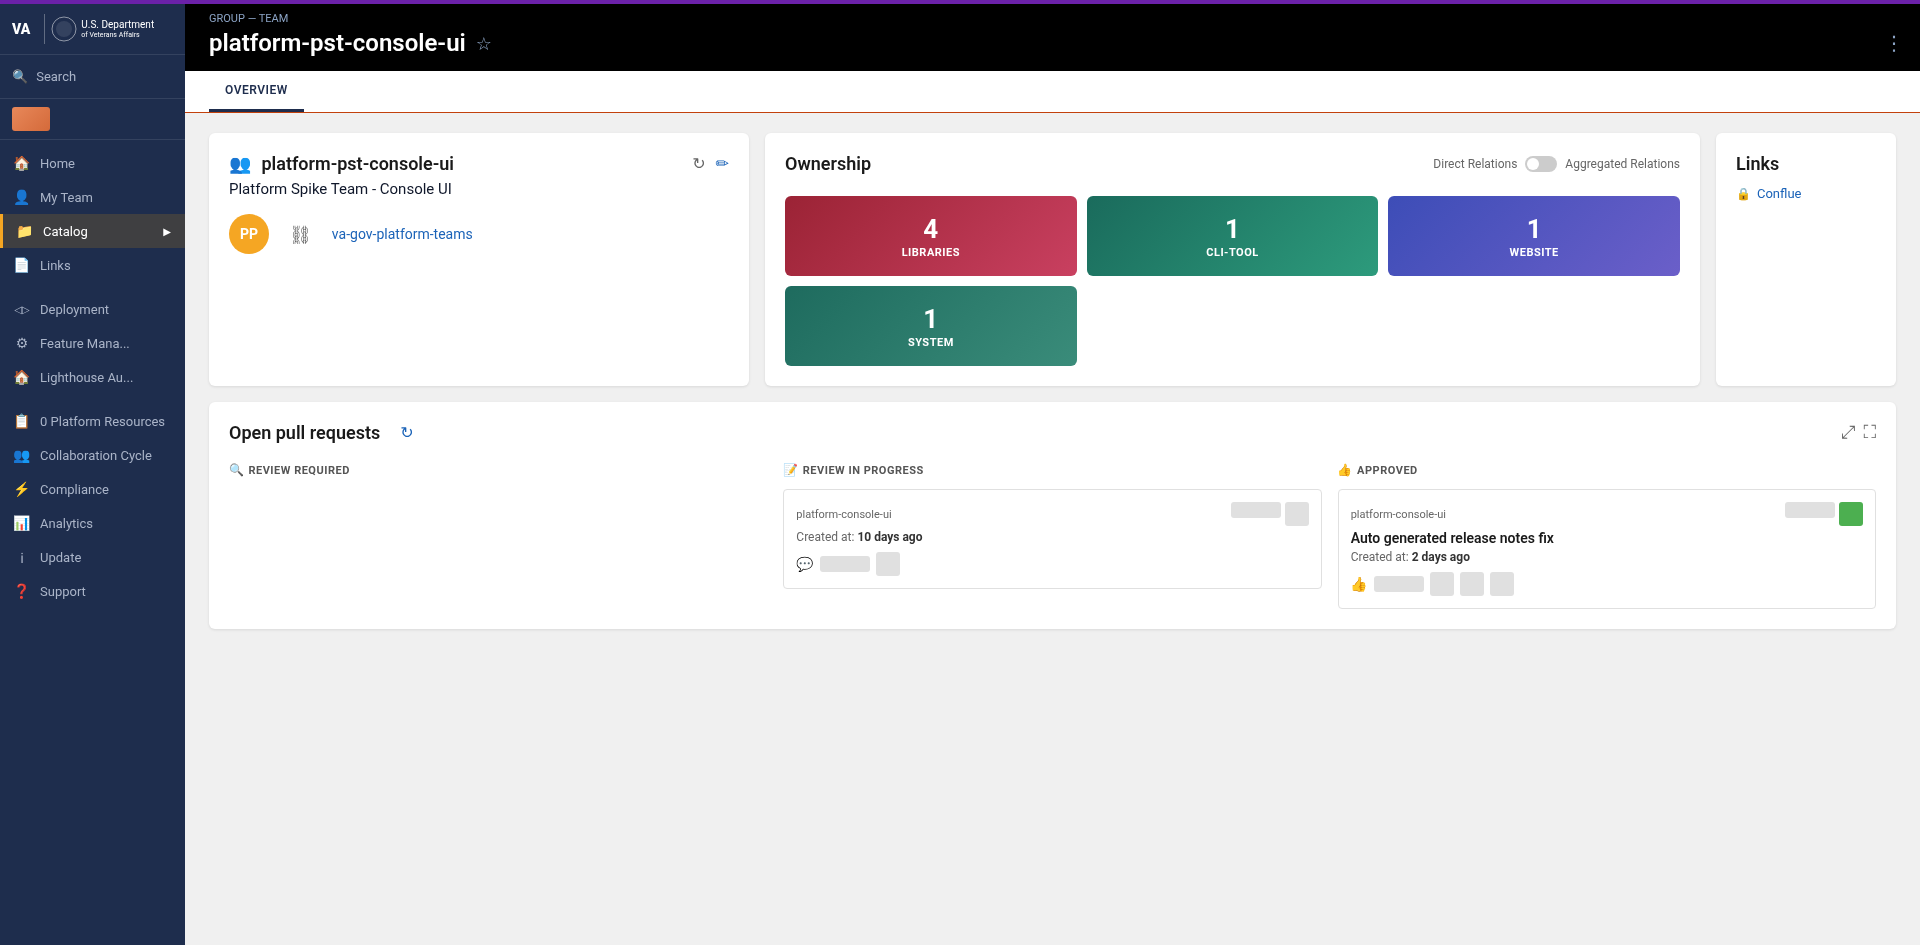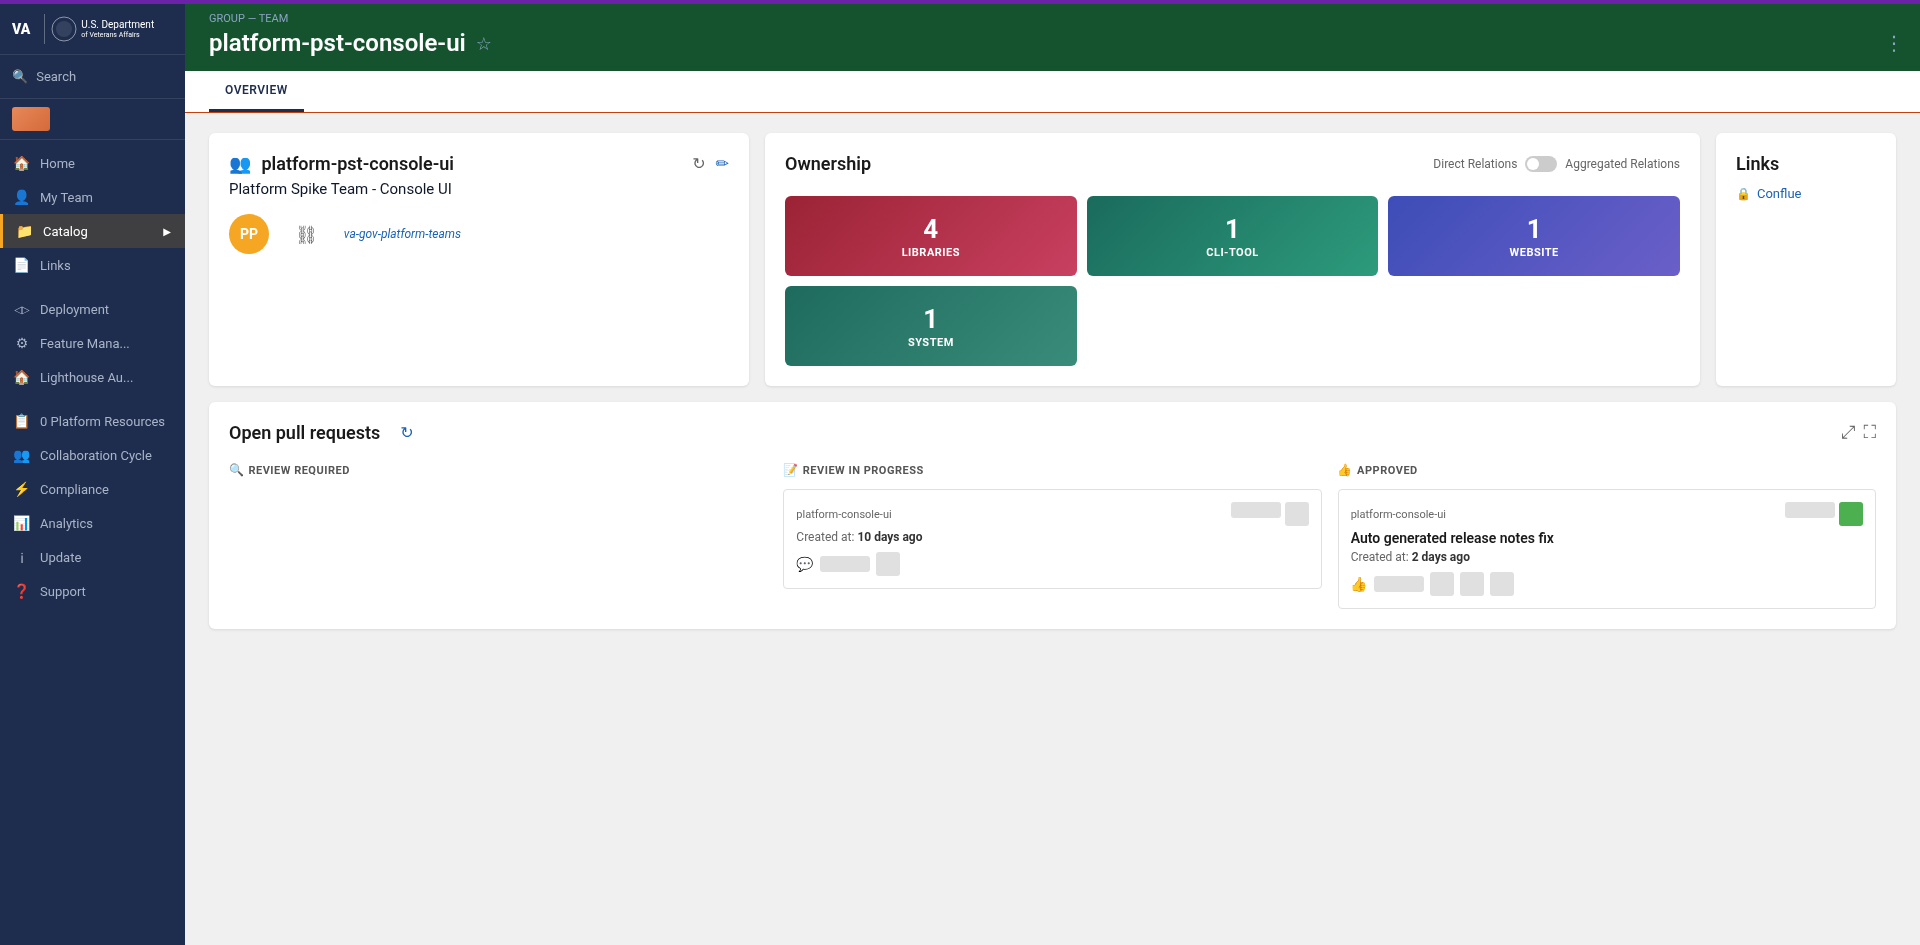--- a/index.html
+++ b/index.html
@@ -26,21 +26,21 @@
     .sidebar-nav { flex: 1; padding: 6px 0; }
     .nav-item { display: flex; align-items: center; gap: 10px; padding: 9px 14px; color: #aab4c8; font-size: 13px; cursor: pointer; text-decoration: none; }
     .nav-item.catalog-active { background: rgba(255,165,0,0.15); color: white; border-left: 3px solid #f5a623; }
     .nav-icon { width: 16px; height: 16px; display: flex; align-items: center; justify-content: center; font-size: 14px; flex-shrink: 0; }
     .nav-arrow { margin-left: auto; font-size: 10px; }
 
     
     .main-content { flex: 1; display: flex; flex-direction: column; overflow: hidden; }
 
     
-    .page-header { background: #14532d; padding: 8px 16px 14px 24px; flex-shrink: 0; }
+    .page-header { background: #000000; padding: 8px 16px 14px 24px; flex-shrink: 0; }
     .breadcrumb { color: #8ba3c4; font-size: 11px; margin-bottom: 4px; }
     .page-title-row { display: flex; align-items: center; gap: 10px; }
     .page-title { color: white; font-size: 24px; font-weight: 600; }
     .star-icon { color: #8ba3c4; font-size: 18px; cursor: pointer; }
     .header-more { margin-left: auto; color: #8ba3c4; font-size: 20px; cursor: pointer; }
 
     
     .tabs-bar { background: white; border-bottom: 1px solid #c2410c; padding: 0 24px; flex-shrink: 0; }
     .tabs-list { display: flex; gap: 0; }
     .tab { padding: 12px 16px; font-size: 12px; font-weight: 600; color: #555; cursor: pointer; border-bottom: 3px solid transparent; text-transform: uppercase; letter-spacing: 0.5px; }
@@ -54,24 +54,24 @@
 
     
     .team-card { background: white; border-radius: 6px; padding: 20px; flex: 0 0 540px; box-shadow: 0 1px 3px rgba(0,0,0,0.1); }
     .team-card-header { display: flex; align-items: center; justify-content: space-between; margin-bottom: 6px; }
     .team-card-title-row { display: flex; align-items: center; gap: 10px; }
     .team-icon { color: #555; font-size: 18px; }
     .team-title { font-size: 18px; font-weight: 600; color: #1a1a1a; }
     .team-card-actions { display: flex; gap: 10px; }
     .action-btn { background: none; border: none; cursor: pointer; color: #666; font-size: 16px; }
     .team-subtitle { color: #0f172a; font-size: 15px; margin-bottom: 16px; }
-    .team-member-row { display: flex; align-items: center; gap: 26px; }
+    .team-member-row { display: flex; align-items: center; gap: 20px; }
     .member-avatar { width: 40px; height: 40px; border-radius: 50%; background: #f5a623; display: flex; align-items: center; justify-content: center; color: white; font-weight: 700; font-size: 14px; flex-shrink: 0; }
     .member-group-icon { color: #555; font-size: 18px; }
-    .member-link { color: #1b63b8; font-size: 12px; text-decoration: none; cursor: pointer; font-style: italic; }
+    .member-link { color: #1b63b8; font-size: 14px; text-decoration: none; cursor: pointer; }
 
     
     .ownership-card { background: white; border-radius: 6px; padding: 20px; flex: 1; box-shadow: 0 1px 3px rgba(0,0,0,0.1); }
     .ownership-title { font-size: 18px; font-weight: 600; color: #1a1a1a; margin-bottom: 12px; }
     .ownership-toggles { display: flex; align-items: center; justify-content: flex-end; gap: 8px; font-size: 12px; color: #666; margin-bottom: 12px; }
     .toggle-switch { width: 32px; height: 16px; background: #ccc; border-radius: 8px; position: relative; cursor: pointer; }
     .toggle-knob { width: 12px; height: 12px; background: white; border-radius: 50%; position: absolute; top: 2px; left: 2px; }
     .ownership-grid { display: grid; grid-template-columns: repeat(3, 1fr); gap: 10px; }
     .ownership-tile { border-radius: 6px; display: flex; flex-direction: column; align-items: center; justify-content: center; padding: 14px 10px; color: white; font-weight: 700; min-height: 80px; cursor: pointer; }
     .ownership-tile .count { font-size: 26px; font-weight: 700; }

